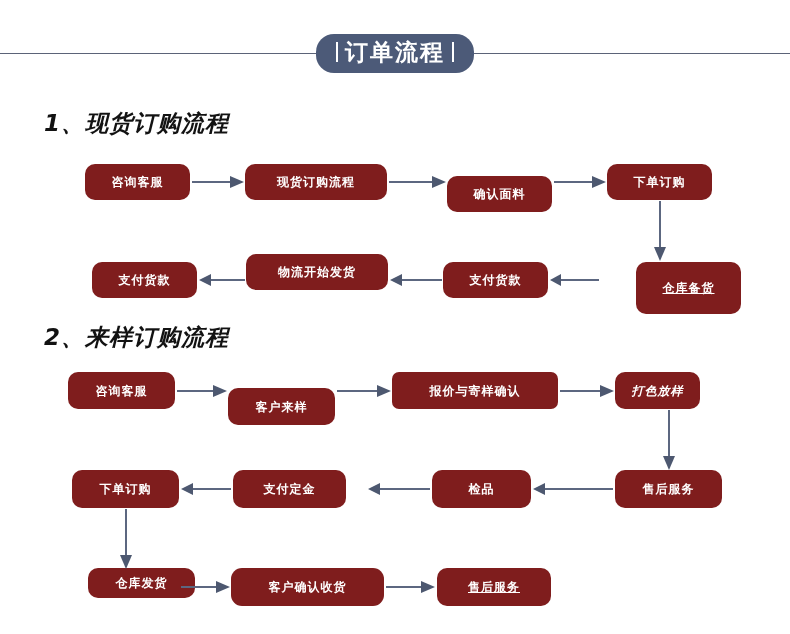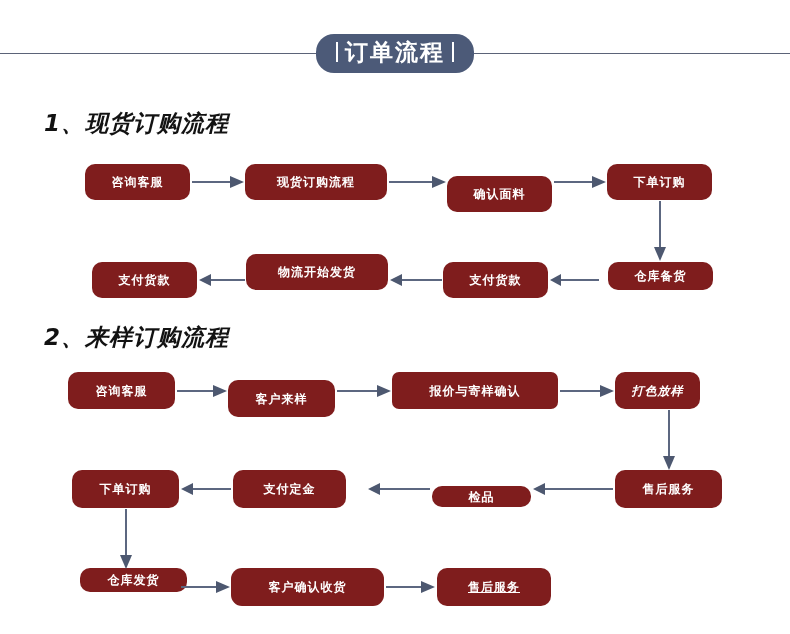--- a/index.html
+++ b/index.html
@@ -114,21 +114,21 @@
 <div class="section-heading" style="left:44px; top:112px;">1、现货订购流程</div>
 
 <div class="node" style="left:85px; top:164px; width:105px; height:36px;">咨询客服</div>
 <div class="node" style="left:245px; top:164px; width:142px; height:36px;">现货订购流程</div>
 <div class="node" style="left:447px; top:164px; width:105px; height:36px;margin-top:12px;">确认面料</div>
 <div class="node" style="left:607px; top:164px; width:105px; height:36px;">下单订购</div>
 
 <div class="node" style="left:92px; top:262px; width:105px; height:36px;">支付货款</div>
 <div class="node" style="left:246px; top:254px; width:142px; height:36px;">物流开始发货</div>
 <div class="node" style="left:443px; top:262px; width:105px; height:36px;">支付货款</div>
-<div class="node" style="left:608px; top:262px; width:105px; height:28px;">仓库备货</div>
+<div class="node" style="left:636px; top:262px; width:105px; height:52px;text-decoration:underline;">仓库备货</div>
 
 <svg class="conn" style="left:192px; top:174px; width:52px; height:16px;" viewBox="0 0 52 16">
   <line x1="0" y1="8" x2="40" y2="8"></line>
   <polygon points="38,2 52,8 38,14"></polygon>
 </svg>
 <svg class="conn" style="left:389px; top:174px; width:57px; height:16px;" viewBox="0 0 57 16">
   <line x1="0" y1="8" x2="45" y2="8"></line>
   <polygon points="43,2 57,8 43,14"></polygon>
 </svg>
 <svg class="conn" style="left:554px; top:174px; width:52px; height:16px;" viewBox="0 0 52 16">
@@ -148,30 +148,30 @@
   <polygon points="12,2 0,8 12,14"></polygon>
 </svg>
 <svg class="conn" style="left:199px; top:272px; width:46px; height:16px;" viewBox="0 0 46 16">
   <line x1="46" y1="8" x2="12" y2="8"></line>
   <polygon points="12,2 0,8 12,14"></polygon>
 </svg>
 
 <div class="section-heading" style="left:44px; top:326px;">2、来样订购流程</div>
 
 <div class="node" style="left:68px; top:372px; width:107px; height:37px;">咨询客服</div>
-<div class="node" style="left:228px; top:380px; width:107px; height:37px;">客户来样</div>
+<div class="node" style="left:228px; top:388px; width:107px; height:37px;">客户来样</div>
 <div class="node" style="left:392px; top:372px; width:166px; height:37px;border-radius:7px;">报价与寄样确认</div>
 <div class="node" style="left:615px; top:372px; width:85px; height:37px;font-style:italic;">打色放样</div>
 
 <div class="node" style="left:72px; top:470px; width:107px; height:38px;">下单订购</div>
 <div class="node" style="left:233px; top:470px; width:113px; height:38px;">支付定金</div>
-<div class="node" style="left:432px; top:486px; width:99px; height:21px;">检品</div>
+<div class="node" style="left:432px; top:470px; width:99px; height:38px;">检品</div>
 <div class="node" style="left:615px; top:470px; width:107px; height:38px;">售后服务</div>
 
-<div class="node" style="left:80px; top:568px; width:107px; height:24px;">仓库发货</div>
+<div class="node" style="left:88px; top:568px; width:107px; height:30px;">仓库发货</div>
 <div class="node" style="left:231px; top:568px; width:153px; height:38px;border-radius:11px;">客户确认收货</div>
 <div class="node" style="left:437px; top:568px; width:114px; height:38px;text-decoration:underline;">售后服务</div>
 
 <svg class="conn" style="left:177px; top:383px; width:50px; height:16px;" viewBox="0 0 50 16">
   <line x1="0" y1="8" x2="38" y2="8"></line>
   <polygon points="36,2 50,8 36,14"></polygon>
 </svg>
 <svg class="conn" style="left:337px; top:383px; width:54px; height:16px;" viewBox="0 0 54 16">
   <line x1="0" y1="8" x2="42" y2="8"></line>
   <polygon points="40,2 54,8 40,14"></polygon>

